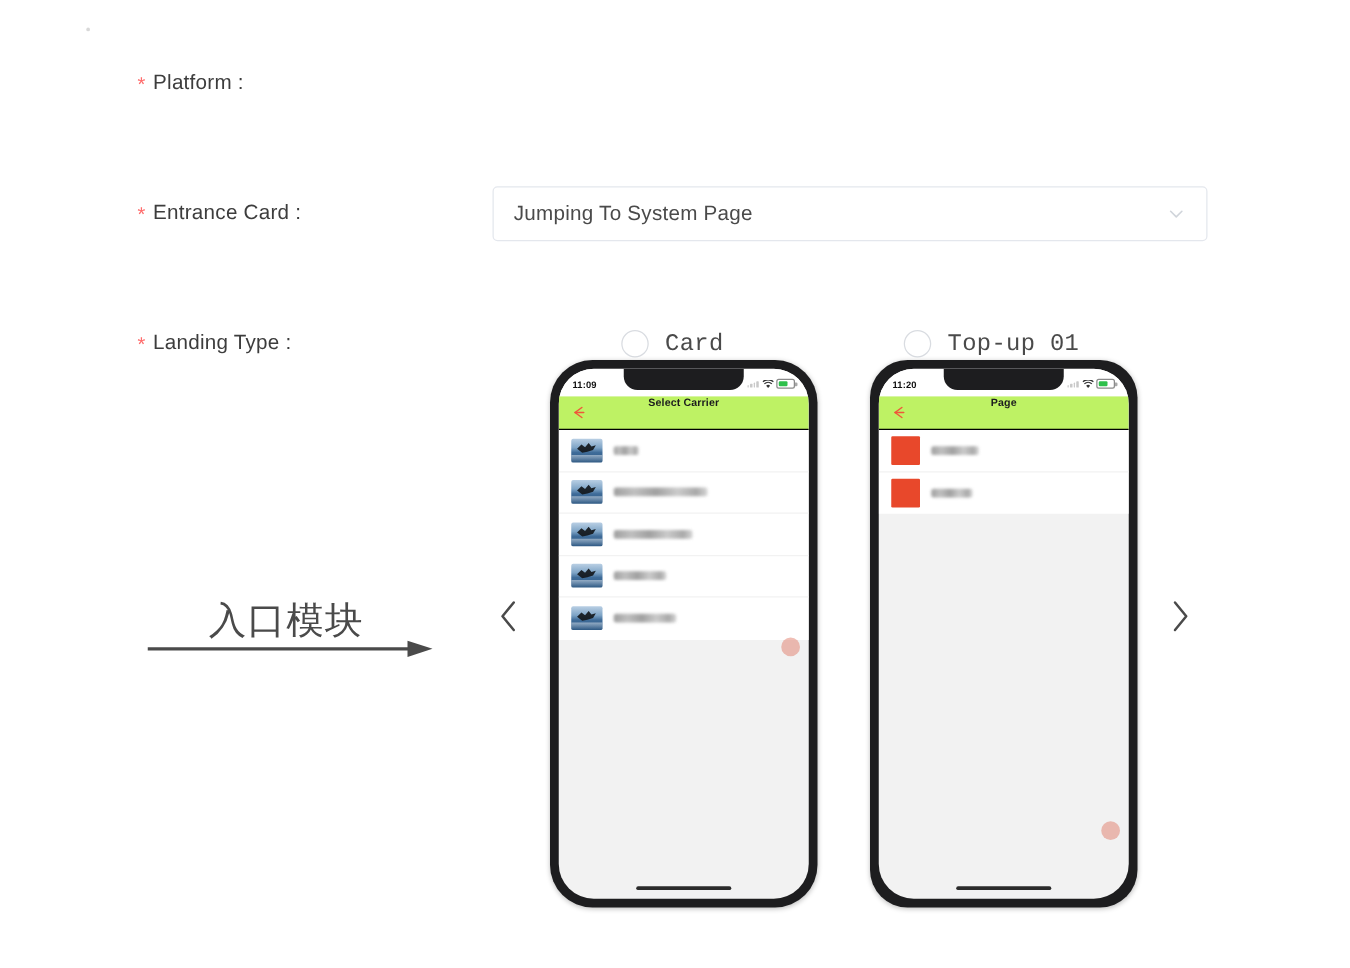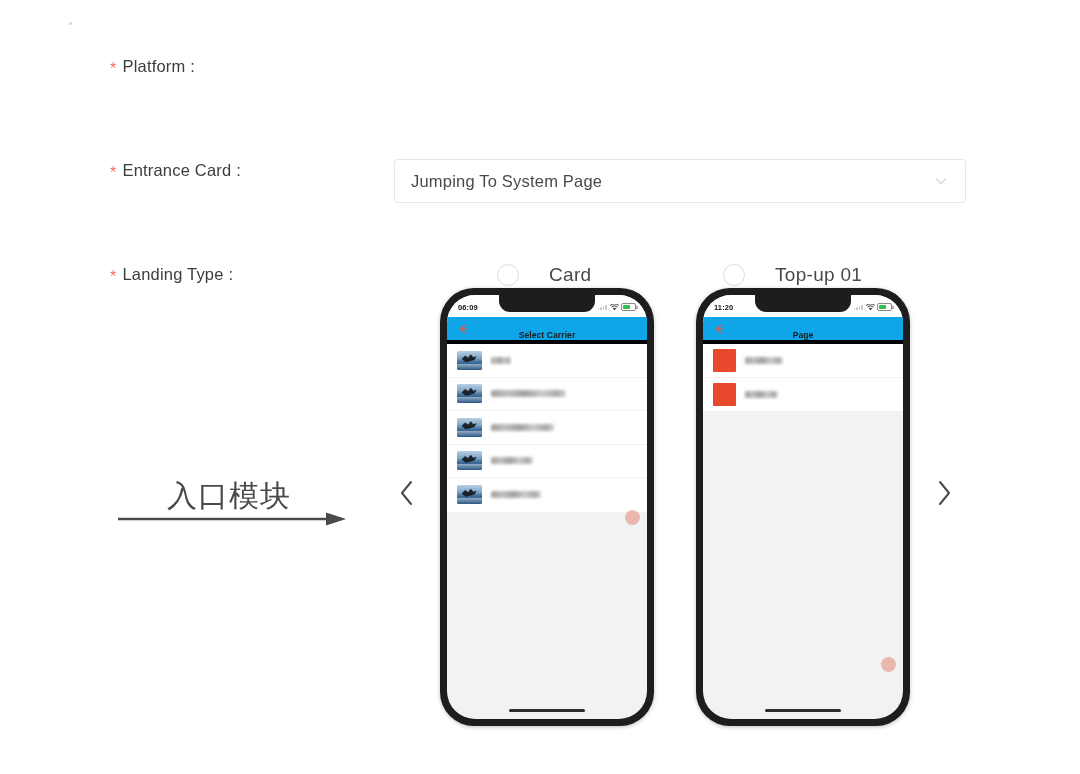--- a/index.html
+++ b/index.html
@@ -40,21 +40,21 @@
     width: 572px;
     height: 44px;
     border: 1px solid #e4e7ed;
     border-radius: 4px;
     background: #fff;
     display: flex;
     align-items: center;
     padding: 0 16px;
   }
   .select-platform { top: 45px; }
-  .select-entrance { top: 159px; }
+  .select-entrance { top: 149px; }
   .select .val {
     flex: 1;
     font-size: 16.5px;
     color: #4a4a4a;
     letter-spacing: .2px;
   }
   .chev-down { width: 16px; height: 16px; flex: none; opacity: .85; }
   .chev-down svg { display: block; }
 
   
@@ -78,21 +78,22 @@
     color: #444;
   }
   .car-left  { left: 394px; }
   .car-right { left: 931px; }
 
   
   .opt-head {
     position: absolute;
     display: flex;
     align-items: center;
-    gap: 30px;
+    gap: 13px;
+    font-family: Liberation Mono, monospace;
   }
   .opt-head-1 { left: 497px; top: 264px; }
   .opt-head-2 { left: 723px; top: 264px; }
   .radio {
     width: 22px; height: 22px;
     border: 1.6px solid #d9dce1;
     border-radius: 50%;
     background: #fff;
     flex: none;
   }
@@ -107,21 +108,21 @@
   .phone {
     position: absolute;
     width: 214px;
     height: 438px;
     background: #1d1d1f;
     border-radius: 34px;
     padding: 7px;
     box-shadow: 0 1px 4px rgba(0,0,0,.25);
   }
   .phone-1 { left: 440px; top: 288px; }
-  .phone-2 { left: 696px; top: 288px; }
+  .phone-2 { left: 696px; top: 288px; border-radius: 30px; }
   .screen {
     position: relative;
     width: 100%; height: 100%;
     background: #f2f2f2;
     border-radius: 28px;
     overflow: hidden;
   }
   .notch {
     position: absolute;
     left: 50%; transform: translateX(-50%);
@@ -164,25 +165,25 @@
   .sb-batt::after {
     content: ""; position: absolute; right: -2.6px; top: 2px;
     width: 1.4px; height: 3px; background: #a8a8a8; border-radius: 0 1px 1px 0;
   }
   .sb-batt span { display: block; height: 100%; width: 62%; background: #2ec04b; border-radius: 1px; }
 
   
   .navbar {
     position: relative;
     height: 27px;
-    background: #0ea5e9;
+    background: #bef264;
     display: flex;
-    align-items: flex-end;
+    align-items: flex-start;
     justify-content: center;
-    border-bottom: 4px solid #000000;
+    border-bottom: 1px solid #000000;
   }
   .nav-back {
     position: absolute;
     left: 9px; top: 50%; transform: translateY(-50%);
     width: 13px; height: 13px; color: #f0563a;
   }
   .nav-back svg { display: block; }
   .nav-title { font-size: 8.5px; font-weight: bold; color: #1c1c1e; letter-spacing: .1px; }
 
   
@@ -300,21 +301,21 @@
   <div class="opt-head opt-head-2">
     <span class="radio"></span>
     <span class="opt-label">Top-up 01</span>
   </div>
 
   <div class="phone phone-1">
     <div class="screen">
       <div class="notch"></div>
 
       <div class="statusbar">
-        <span class="sb-time">06:09</span>
+        <span class="sb-time">11:09</span>
         <span class="sb-right">
           <span class="sb-dots">
               <i></i>
               <i></i>
               <i></i>
               <i></i>
             </span>
           <span class="sb-wifi">
             <svg width="9" height="7" viewBox="0 0 9 7">
                 <path d="M4.5 6.3 L2.9 4.5 a2.3 2.3 0 0 1 3.2 0 Z" fill="#333"></path>

